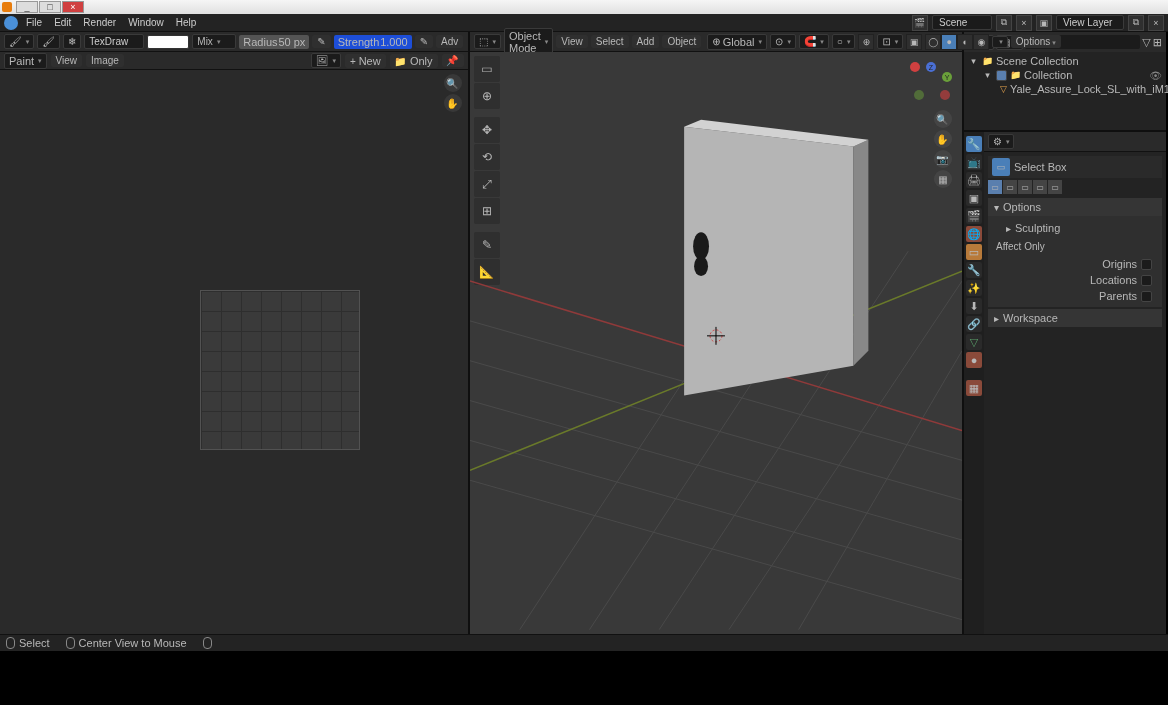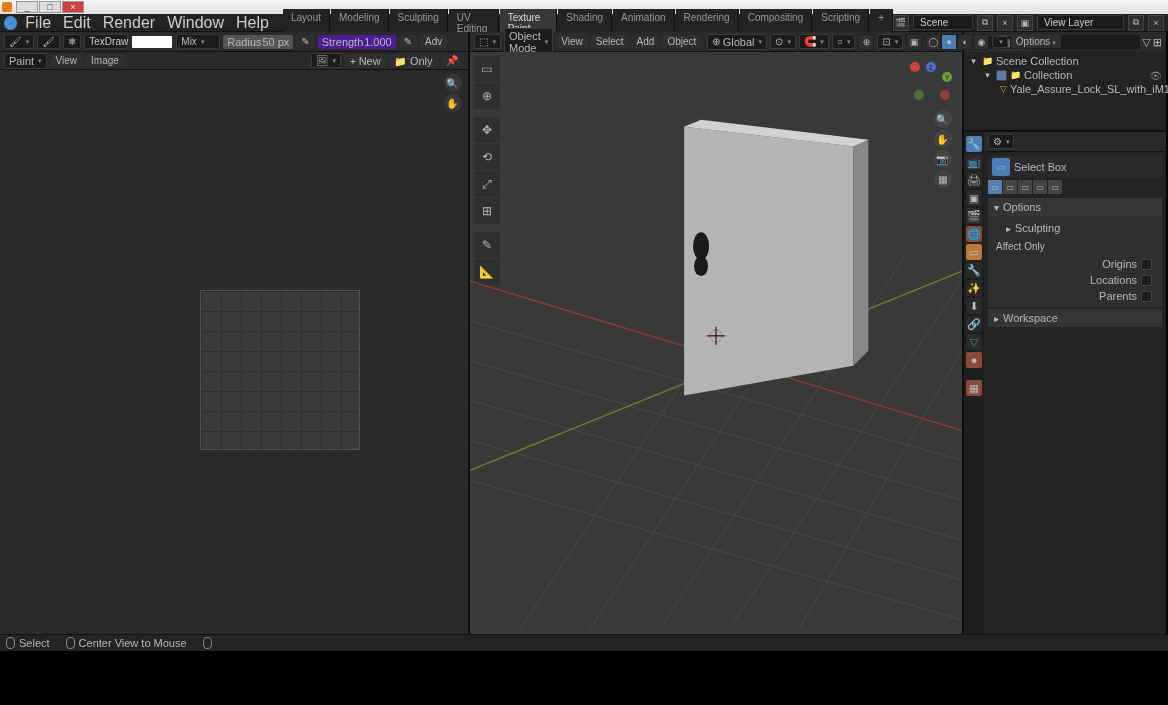--- a/index.html
+++ b/index.html
@@ -9,41 +9,41 @@
 .titlebar { height: 14px; background: linear-gradient(#f5f5f5, #e0e0e0); display: flex; align-items: center; padding: 0 2px; }
 .titlebar .icon { width: 10px; height: 10px; background: #e87d0d; border-radius: 2px; margin-right: 4px; }
 .titlebar .title { color: #444; font-size: 10px; flex: 1; }
 .titlebar .winbtns { display: flex; gap: 1px; }
 .titlebar .winbtn { width: 22px; height: 12px; background: #ddd; border: 1px solid #999; display: flex; align-items: center; justify-content: center; color: #333; font-size: 9px; }
 .titlebar .winbtn.close { background: #d04040; color: #fff; }
 
 
 .menubar { height: 18px; background: #232323; display: flex; align-items: center; padding: 0 4px; gap: 0; border-bottom: 1px solid #111; }
 .menubar .logo { width: 14px; height: 14px; background: #4a90d9; border-radius: 50%; margin-right: 2px; }
-.menubar .menu-item { padding: 2px 6px; color: #ccc; font-size: 16px; }
+.menubar .menu-item { padding: 2px 6px; color: #ccc; font-size: 10px; }
 .menubar .spacer { flex: 1; }
 .menubar .workspace-tabs { display: flex; gap: 1px; margin-left: 8px; }
 .menubar .ws-tab { padding: 3px 8px; background: #232323; color: #999; font-size: 10px; border-right: 1px solid #111; }
 .menubar .ws-tab.active { background: #383838; color: #ddd; }
 .menubar .right-controls { display: flex; align-items: center; gap: 4px; }
 .menubar .scene-input { background: #1b1b1b; border: 1px solid #3a3a3a; padding: 1px 6px; font-size: 10px; color: #ccc; border-radius: 2px; width: 60px; }
 .menubar .sq-btn { width: 16px; height: 16px; background: #2f2f2f; border: 1px solid #444; display: flex; align-items: center; justify-content: center; font-size: 9px; }
 
 
 .main { display: flex; height: 602px; }
 
 
 .left-panel { width: 470px; background: #232323; display: flex; flex-direction: column; position: relative; border-right: 2px solid #0f0f0f; }
 .left-header { height: 20px; background: #2a2a2a; display: flex; align-items: center; gap: 3px; padding: 0 4px; border-bottom: 1px solid #111; }
 .left-header2 { height: 18px; background: #2a2a2a; display: flex; align-items: center; gap: 4px; padding: 0 4px; border-bottom: 1px solid #111; }
 .hdr-dd { background: #1b1b1b; border: 1px solid #3a3a3a; padding: 1px 4px; font-size: 10px; border-radius: 2px; display: flex; align-items: center; gap: 2px; }
 .hdr-btn { background: #2f2f2f; padding: 1px 5px; font-size: 10px; border-radius: 2px; }
 .hdr-input { background: #1b1b1b; border: 1px solid #3a3a3a; padding: 1px 4px; font-size: 10px; border-radius: 2px; color: #ccc; }
 .hdr-slider { background: #545454; height: 14px; border-radius: 2px; font-size: 10px; display: flex; align-items: center; padding: 0 4px; justify-content: space-between; }
-.hdr-slider.filled { background: #4c1d95; }
+.hdr-slider.filled { background: #1d4ed8; }
 .color-swatch { width: 42px; height: 14px; background: #fff; border: 1px solid #333; border-radius: 2px; }
 
 .left-toolbar { position: absolute; left: 4px; top: 44px; width: 28px; display: flex; flex-direction: column; gap: 1px; }
 .tool-btn { width: 26px; height: 26px; background: #2f2f2f; border-radius: 2px; display: flex; align-items: center; justify-content: center; font-size: 12px; }
 .tool-btn.active { background: #4a7fb8; }
 
 .left-canvas { flex: 1; background: #2a2a2a; position: relative; }
 .uv-grid { position: absolute; left: 200px; top: 220px; width: 160px; height: 160px; background: #3a3a3a; background-image: linear-gradient(#2e2e2e 1px, transparent 1px), linear-gradient(90deg, #2e2e2e 1px, transparent 1px); background-size: 20px 20px; border: 1px solid #525252; }
 .left-overlay-btns { position: absolute; right: 6px; top: 42px; display: flex; flex-direction: column; gap: 2px; }
 .ov-btn { width: 18px; height: 18px; background: rgba(60,60,60,0.8); border-radius: 50%; display: flex; align-items: center; justify-content: center; font-size: 10px; }
@@ -115,54 +115,41 @@
   </div>
 </div>
 
 <div class="menubar">
   <div class="logo"></div>
   <div class="menu-item">File</div>
   <div class="menu-item">Edit</div>
   <div class="menu-item">Render</div>
   <div class="menu-item">Window</div>
   <div class="menu-item">Help</div>
-  <div class="workspace-tabs">
-    <div class="ws-tab">Layout</div>
-    <div class="ws-tab">Modeling</div>
-    <div class="ws-tab">Sculpting</div>
-    <div class="ws-tab">UV Editing</div>
-    <div class="ws-tab active">Texture Paint</div>
-    <div class="ws-tab">Shading</div>
-    <div class="ws-tab">Animation</div>
-    <div class="ws-tab">Rendering</div>
-    <div class="ws-tab">Compositing</div>
-    <div class="ws-tab">Scripting</div>
-    <div class="ws-tab">+</div>
-  </div>
   <div class="spacer"></div>
   <div class="right-controls">
     <div class="sq-btn">🎬</div>
     <div class="scene-input">Scene</div>
     <div class="sq-btn">⧉</div>
     <div class="sq-btn">×</div>
     <div class="sq-btn">▣</div>
-    <div class="scene-input" style="width:87px">View Layer</div>
+    <div class="scene-input" style="width:68px">View Layer</div>
     <div class="sq-btn">⧉</div>
     <div class="sq-btn">×</div>
   </div>
 </div>
 
 <div class="main">
 
   <div class="left-panel">
     <div class="left-header">
       <div class="hdr-dd caret">🖌</div>
       <div class="hdr-dd">🖌</div>
       <div class="hdr-dd">❄</div>
-      <div class="hdr-input" style="width:44px">TexDraw</div>
+      <div class="hdr-input" style="width:60px">TexDraw</div>
       <div class="color-swatch"></div>
       <div class="hdr-dd caret" style="width:44px">Mix</div>
       <div class="hdr-slider" style="width:70px">
         <span>Radius</span>
         <span>50 px</span>
       </div>
       <div class="hdr-btn">✎</div>
       <div class="hdr-slider filled" style="width:78px">
         <span>Strength</span>
         <span>1.000</span>

